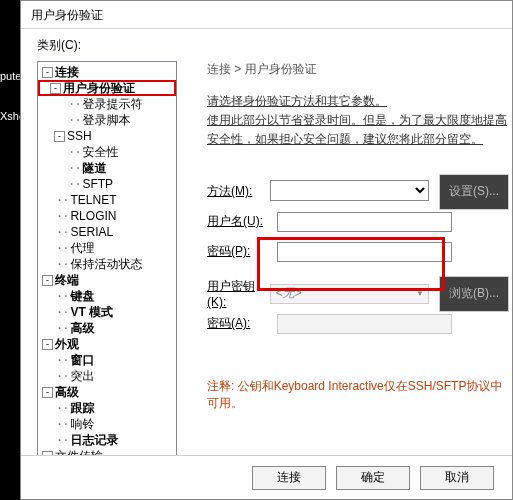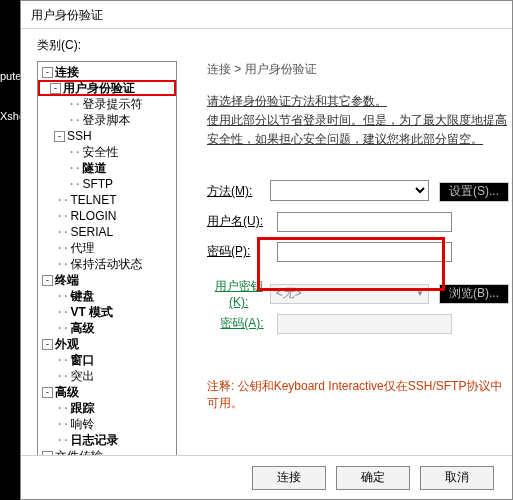--- a/index.html
+++ b/index.html
@@ -20,23 +20,23 @@
 .breadcrumb { color: #555; margin-bottom: 14px; }
 .desc { color: #333; line-height: 1.6; margin-bottom: 28px; text-decoration: underline; }
 .form-row { display: flex; align-items: center; height: 28px; margin-bottom: 2px; }
 .form-row .fl { width: 70px; text-decoration: underline; }
 .form-row .fc { width: 175px; }
 .form-row .fb { margin-left: 10px; }
 select, input[type=text], input[type=password] { width: 100%; height: 20px; border: 1px solid #888; background: #fff; padding: 8px 4px; font-size: 12px; }
 select { height: 21px; }
 .disabled-select { width: 100%; height: 20px; border: 1px solid #ccc; background: #f4f4f4; color: #888; padding: 0 4px; display: flex; align-items: center; justify-content: space-between; font-style: italic; }
 .disabled-input { width: 100%; height: 20px; border: 1px solid #ccc; background: #f4f4f4; }
-.sbtn { width: 70px; height: 20px; border: 1px solid #aaa; background: #000000; color: #888; font-size: 12px; cursor: default; }
+.sbtn { width: 70px; height: 36px; border: 1px solid #aaa; background: #404040; color: #888; font-size: 12px; cursor: default; }
 .sbtn.dis { color: #bbb; border-color: #ccc; }
-.form-row .dislbl { color: #15803d; text-align: center; }
+.form-row .dislbl { color: #000000; }
 .red-box-inputs { position: absolute; border: 3px solid #d00; left: 236px; top: 208px; width: 188px; height: 54px; pointer-events: none; }
 .note { color: #c2410c; margin-top: 40px; }
 .button-bar { position: absolute; left: 0; right: 0; bottom: 0; height: 44px; border-top: 1px solid #d0d0d0; display: flex; justify-content: flex-end; align-items: center; gap: 10px; padding: 0 18px; background: #fff; }
 .btn { width: 74px; height: 24px; border: 1px solid #888; background: #f3f3f3; cursor: pointer; font-size: 12px; }
 .tri { font-size: 8px; }
 </style>
 </head>
 <body>
 
 <div class="desktop-text" style="left:0;top:70px">puter</div>

